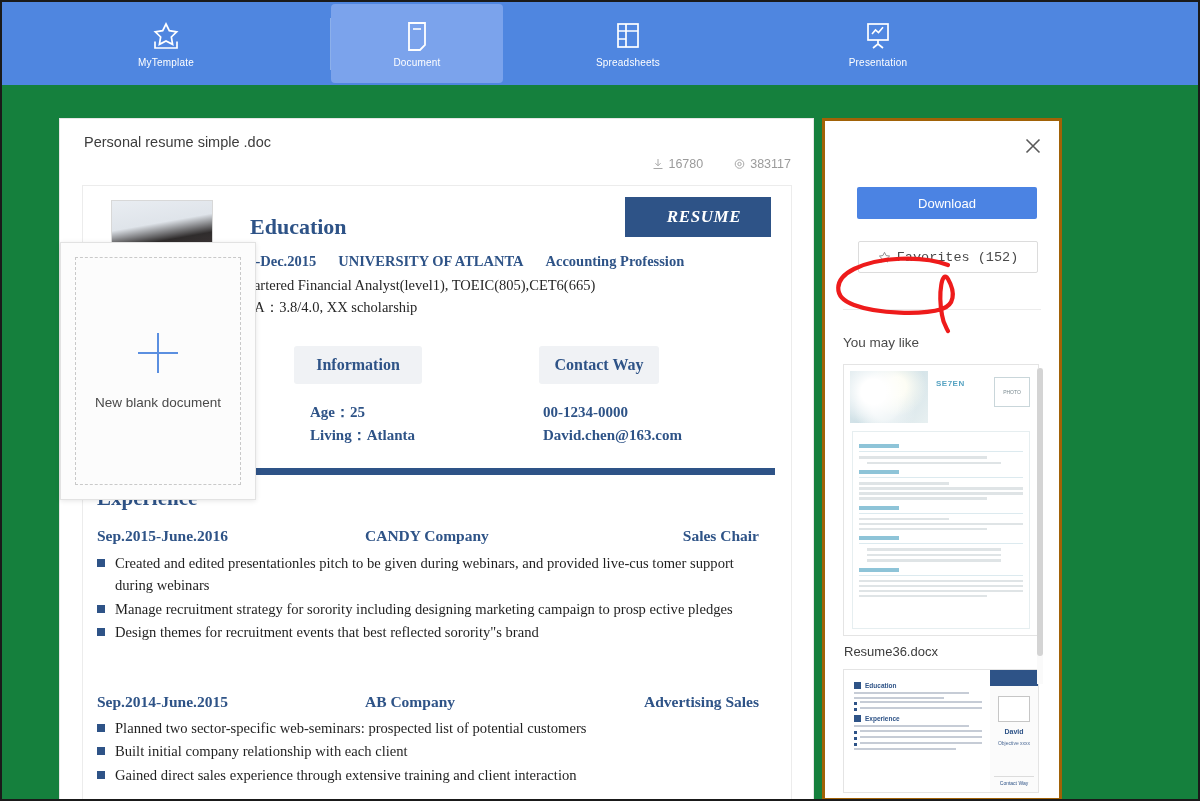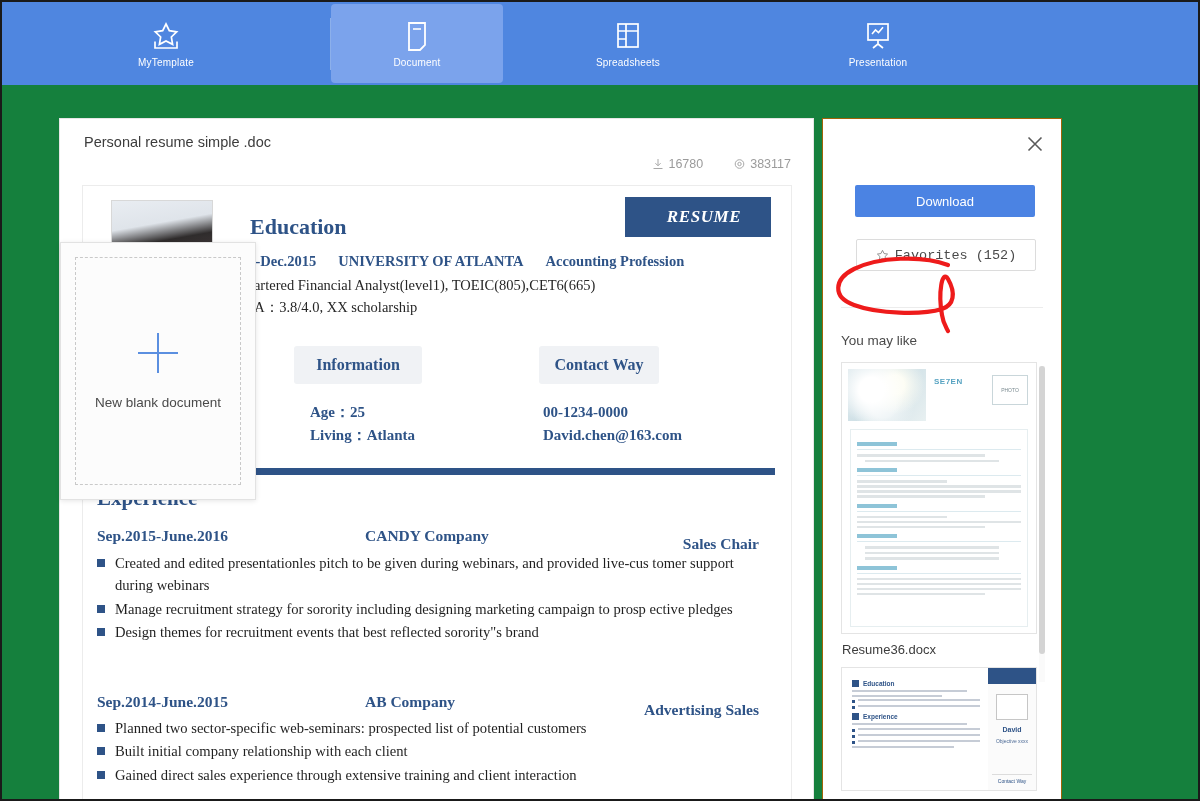--- a/index.html
+++ b/index.html
@@ -137,21 +137,21 @@
     font-weight: bold; font-size: 21px; color: #2e5387;
   }
   .job-head {
     position: absolute; left: 14px; width: 662px;
     font-family: "Liberation Serif", serif;
     font-weight: bold; font-size: 15.5px; color: #2e5387;
     display: flex; white-space: nowrap;
   }
   .job-head .jh-date { width: 268px; }
   .job-head .jh-co { flex: 1; }
-  .job-head .jh-role { text-align: center; margin-top: 8px; }
+  .job-head .jh-role { text-align: center; }
   .job-bullets { position: absolute; left: 14px; width: 664px; }
   .jb {
     display: flex; align-items: flex-start; gap: 10px;
     font-size: 14.6px; color: #1f1f1f; line-height: 1.54;
     font-family: "Liberation Serif", serif;
     margin-bottom: 1px;
   }
 
   
   .blank-card {
@@ -175,21 +175,21 @@
   }
   .plus-icon::before { left: 0; right: 0; top: 19px; height: 2px; }
   .plus-icon::after { top: 0; bottom: 0; left: 19px; width: 2px; }
   .blank-label { font-size: 13.5px; color: #4a4a4a; }
 
   
   .side-panel {
     position: absolute; left: 820px; top: 33px;
     width: 240px; height: 683px;
     background: #ffffff;
-    border: 1px solid #a16207;
+    border: 3px solid #a16207;
     overflow: hidden;
   }
   .close-btn {
     position: absolute; right: 13px; top: 12px;
     width: 26px; height: 26px;
     display: flex; align-items: center; justify-content: center;
     cursor: pointer;
   }
   .btn-download {
     position: absolute; left: 32px; top: 66px;

